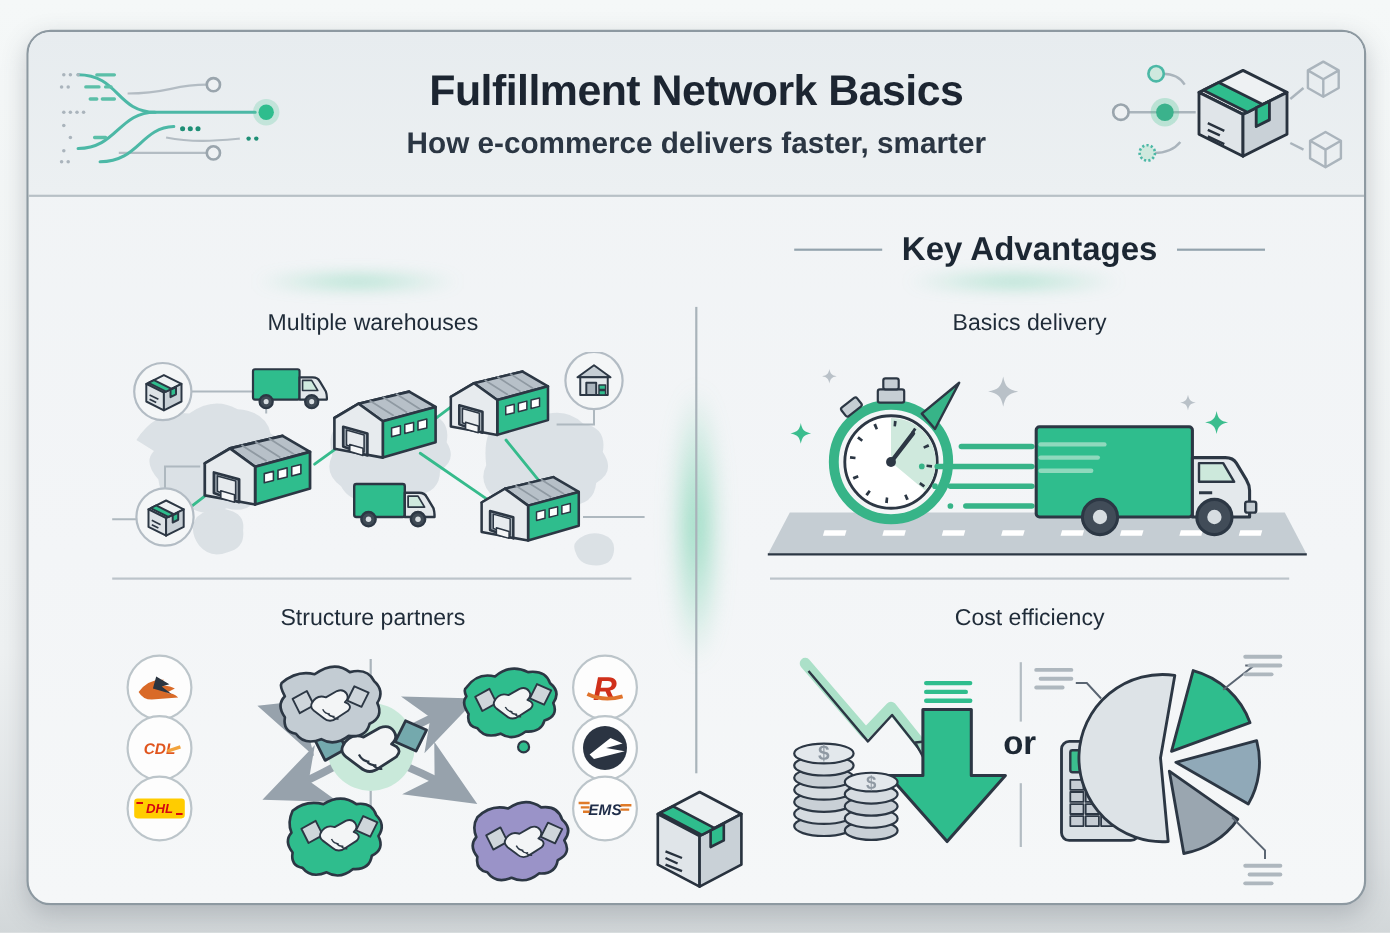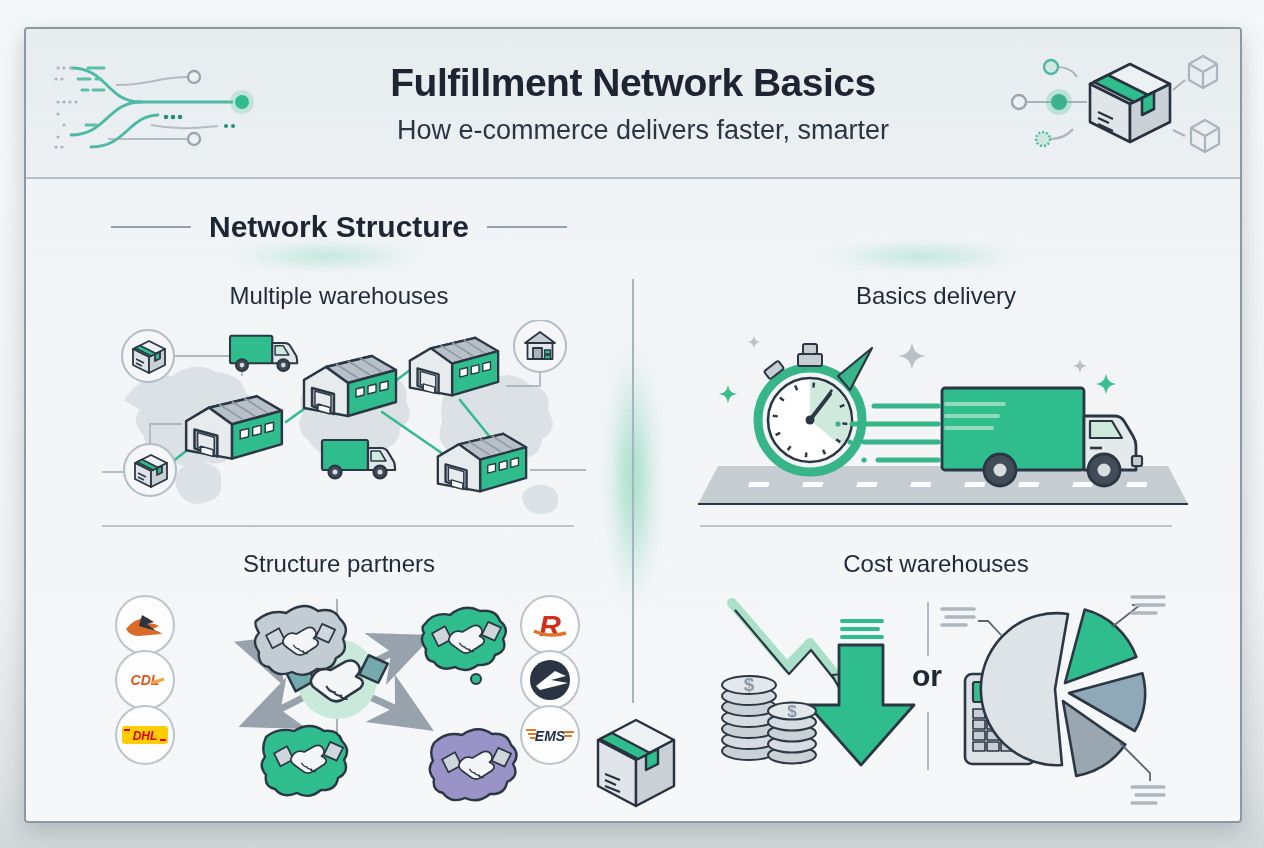--- a/index.html
+++ b/index.html
@@ -1,35 +1,35 @@
 <!DOCTYPE html>
 <html><head>
 <meta charset="utf-8">
 <style>
   html,body{margin:0;padding:0;}
   body{width:1264px;height:848px;font-family:"Liberation Sans","DejaVu Sans",sans-serif;
        background:linear-gradient(180deg,#f5f8f8 0%,#eef1f2 70%,#dde1e3 92%,#d2d7d9 100%);}
   .stage{position:relative;width:1264px;height:848px;overflow:hidden;}
   .card{position:absolute;left:24px;top:27px;width:1214px;height:792px;
-        border:2px solid #8d99a1;border-radius:4px;overflow:hidden;
+        border:2px solid #8d99a1;border-radius:22px;overflow:hidden;
         background:linear-gradient(180deg,#f0f3f5 0%,#f3f5f7 60%,#f5f7f8 100%);
         box-shadow:0 8px 22px rgba(70,80,90,.25);}
   .hdr{position:absolute;left:0;top:0;width:100%;height:148px;
        background:linear-gradient(180deg,#e7ecef,#ecf0f2);border-bottom:2px solid #b7c0c6;}
   .title{position:absolute;left:0;top:32px;width:100%;text-align:center;
          font-size:39px;font-weight:700;color:#1c2531;letter-spacing:-.5px;}
   .subtitle{position:absolute;left:0;top:86px;width:100%;text-align:center;
-            font-size:27px;font-weight:400;color:#2b3643;padding-left:10px;}
+            font-size:27px;font-weight:700;color:#2b3643;}
   .deco{position:absolute;}
   .colhead{position:absolute;top:181px;width:520px;display:flex;align-items:center;justify-content:center;gap:18px;}
   .colhead .txt{font-size:30px;font-weight:700;color:#1c2733;white-space:nowrap;}
   .rule{height:2px;width:80px;background:#93a3ad;}
   .glow{position:absolute;border-radius:50%;filter:blur(7px);
         background:radial-gradient(closest-side,rgba(74,199,150,.55),rgba(74,199,150,0));}
-  .sectitle{position:absolute;width:520px;text-align:center;font-size:24px;font-weight:500;color:#1f2b38;}
+  .sectitle{position:absolute;width:520px;text-align:center;font-size:21px;font-weight:500;color:#1f2b38;}
   .sep{position:absolute;height:2px;background:#bcc4ca;}
   .vdiv{position:absolute;left:630px;top:277px;width:2px;height:424px;background:#a9b3ba;}
   .vglow{position:absolute;left:608px;top:348px;width:46px;height:256px;border-radius:50%;filter:blur(9px);
          background:radial-gradient(closest-side,rgba(80,200,152,.6),rgba(80,200,152,0));}
   .orline{position:absolute;width:2px;background:#b3bcc2;}
   .orword{position:absolute;font-size:30px;font-weight:600;color:#1d2834;}
   svg{display:block;}
   text{font-family:"Liberation Sans","DejaVu Sans",sans-serif;}
   .hs-teal{color:#74a9ad;} .hs-gray{color:#cfd6db;}
 </style>
@@ -162,32 +162,32 @@
       <g transform="translate(103,22)" stroke="#28323e" stroke-width="2.6" stroke-linejoin="round">
         <polygon points="0,20 40,0 80,20 40,40" fill="#eef1f3"></polygon>
         <polygon points="0,20 40,40 40,78 0,58" fill="#e0e5e9"></polygon>
         <polygon points="40,40 80,20 80,58 40,78" fill="#c9d1d7"></polygon>
         <polygon points="18,11 58,31 44,38 4,18" fill="#2fbd8d"></polygon>
         <polygon points="52,34 64,28 64,45 52,51" fill="#2fbd8d"></polygon>
         <path d="M8,48 l15,7 M8,54 l11,5 M8,60 l15,7" stroke-width="2.2"></path>
       </g>
     </svg>
 
-    <div class="colhead" style="left:53px">
+    <div class="colhead" style="left:650px">
       <div class="rule"></div>
-      <div class="txt">Network Structure</div>
+      <div class="txt">Key Advantages</div>
       <div class="rule"></div>
     </div>
     <div class="glow" style="left:204px;top:219px;width:190px;height:16px"></div>
     <div class="glow" style="left:796px;top:219px;width:200px;height:16px"></div>
 
     <div class="sectitle" style="left:53px;top:253px">Multiple warehouses</div>
     <div class="sectitle" style="left:650px;top:253px">Basics delivery</div>
     <div class="sectitle" style="left:53px;top:521px">Structure partners</div>
-    <div class="sectitle" style="left:650px;top:521px">Cost warehouses</div>
+    <div class="sectitle" style="left:650px;top:521px">Cost efficiency</div>
 
     <div class="sep" style="left:76px;top:496px;width:472px"></div>
     <div class="sep" style="left:674px;top:496px;width:472px"></div>
     <div class="vglow" style="left:584px;top:321px"></div>
     <div class="vdiv" style="left:606px;top:250px"></div>
 
     <svg class="deco" style="left:68px;top:291px" width="500" height="205" viewBox="0 0 500 205">
       <g fill="#ccd4da" opacity="0.6">
         <path d="M30,80 q18,-28 48,-24 q22,-16 44,-4 q26,2 30,22 q18,10 8,30 q4,22 -18,26 q-10,18 -30,12 q-22,10 -38,-4 q-22,-2 -24,-22 q-14,-16 -4,-26 z"></path>
         <path d="M85,150 q14,-12 30,-6 q14,4 12,18 q2,16 -14,20 q-16,6 -26,-6 q-10,-14 -2,-26 z"></path>

